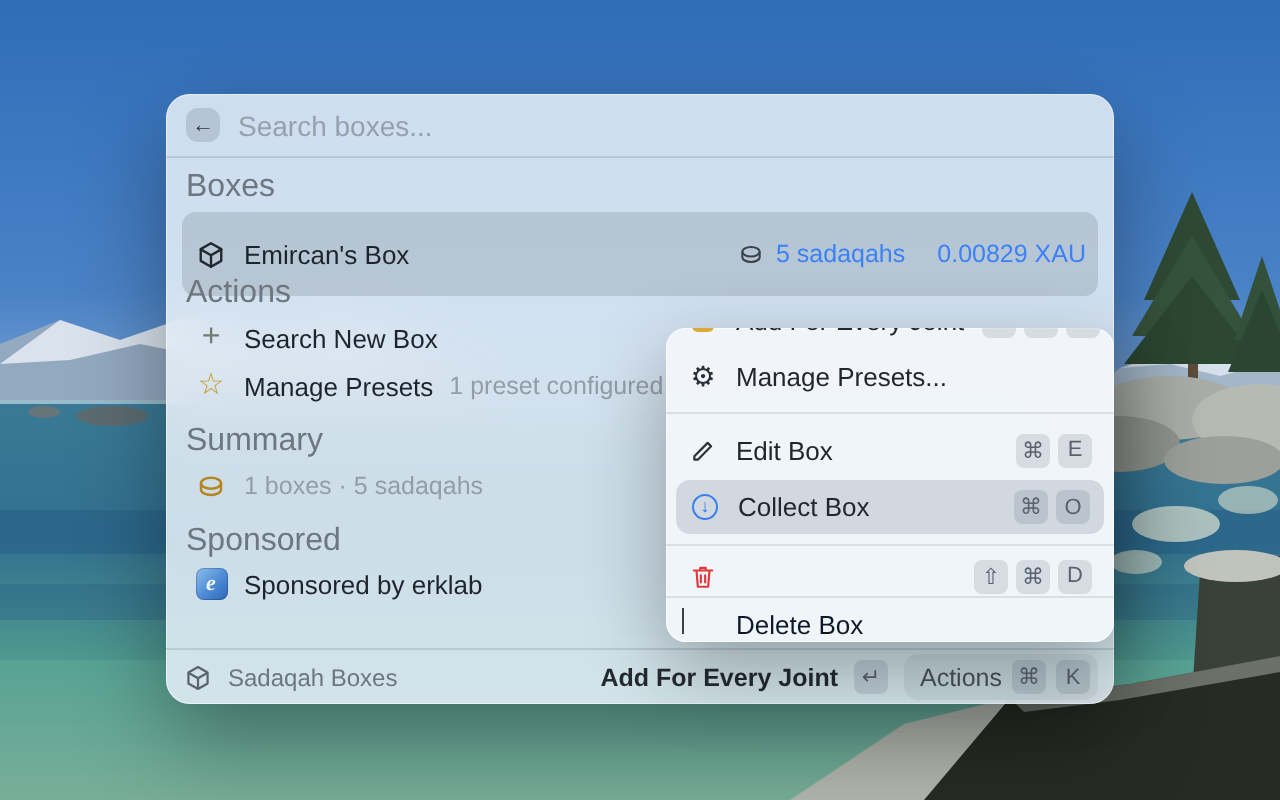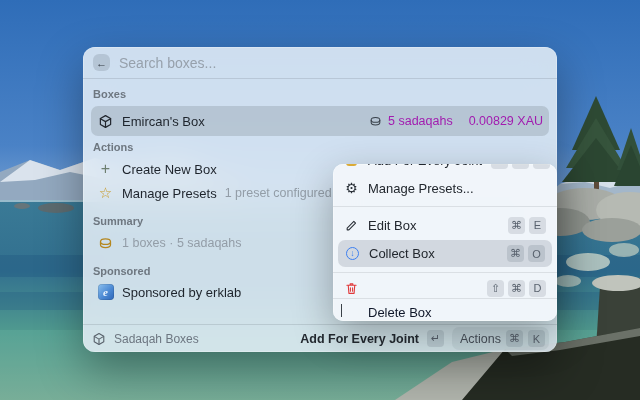--- a/index.html
+++ b/index.html
@@ -14,29 +14,29 @@
     box-shadow:0 18px 45px rgba(0,0,0,0.35), inset 0 0 0 0.5px rgba(255,255,255,0.5);}
   .win-header{position:absolute;left:0;top:0;right:0;height:32px;display:flex;
     align-items:center;gap:9px;padding:0 10px;
     border-bottom:1px solid rgba(25,35,45,0.12);box-sizing:border-box;}
   .back-btn{width:17px;height:17px;border-radius:6px;background:rgba(35,45,55,0.14);
     display:flex;align-items:center;justify-content:center;font-size:11px;color:#2f363e;flex:none;}
   .search-input{flex:1;border:none;outline:none;background:transparent;font-size:14px;
     color:#2c333b;font-family:inherit;padding:0;}
   .search-input::placeholder{color:#97a1ac;}
 
-  .sec-label{position:absolute;left:10px;font-size:11px;color:#6e7780;line-height:12px;font-weight:bold;}
+  .sec-label{position:absolute;left:10px;font-size:16px;color:#6e7780;line-height:12px;}
   .row{position:absolute;left:8px;right:8px;display:flex;align-items:center;
     gap:8px;padding:0 6px;box-sizing:border-box;}
   .row .ic{width:17px;display:flex;align-items:center;justify-content:center;flex:none;}
   .row-title{font-size:13px;font-weight:500;color:#1e242c;white-space:nowrap;}
   .row-detail{font-size:12.5px;color:#939da7;white-space:nowrap;}
-  .box-row{top:59px;height:30px;border-radius:7px;background:rgba(142,154,166,0.38);}
+  .box-row{top:59px;height:42px;border-radius:7px;background:rgba(142,154,166,0.38);}
   .right-meta{margin-left:auto;display:flex;align-items:center;gap:6px;
-    font-size:12.5px;color:#a21caf;}
+    font-size:12.5px;color:#3b82f6;}
   .right-meta .val{margin-left:10px;}
   .plus-glyph{font-size:16px;color:#6e7f70;line-height:16px;}
   .star-glyph{font-size:15px;color:#c79a2a;line-height:16px;}
   .gear-glyph{font-size:14px;color:#2a3038;line-height:16px;}
   .bold-title{font-weight:700;}
   .sponsor-ic{width:16px;height:16px;border-radius:4px;flex:none;
     background:linear-gradient(135deg,#8cc0ee 0%,#4d8ad4 55%,#2d66b8 100%);
     display:flex;align-items:center;justify-content:center;
     color:#eef6ff;font-size:11px;font-weight:700;font-style:italic;
     font-family:"Liberation Serif","DejaVu Serif",serif;box-shadow:inset 0 0 0 0.5px rgba(0,0,0,0.2);}
@@ -166,21 +166,21 @@
         <span class="val">0.00829 XAU</span>
       </span>
     </div>
 
     <div class="sec-label" style="top:94px;">Actions</div>
 
     <div class="row" style="top:110px;height:24px;">
       <span class="ic">
           <span class="plus-glyph">+</span>
         </span>
-      <span class="row-title">Create New Box</span>
+      <span class="row-title">Search New Box</span>
     </div>
 
     <div class="row" style="top:134px;height:24px;">
       <span class="ic">
           <span class="star-glyph">☆</span>
         </span>
       <span class="row-title">Manage Presets</span>
       <span class="row-detail">1 preset configured</span>
     </div>
 

